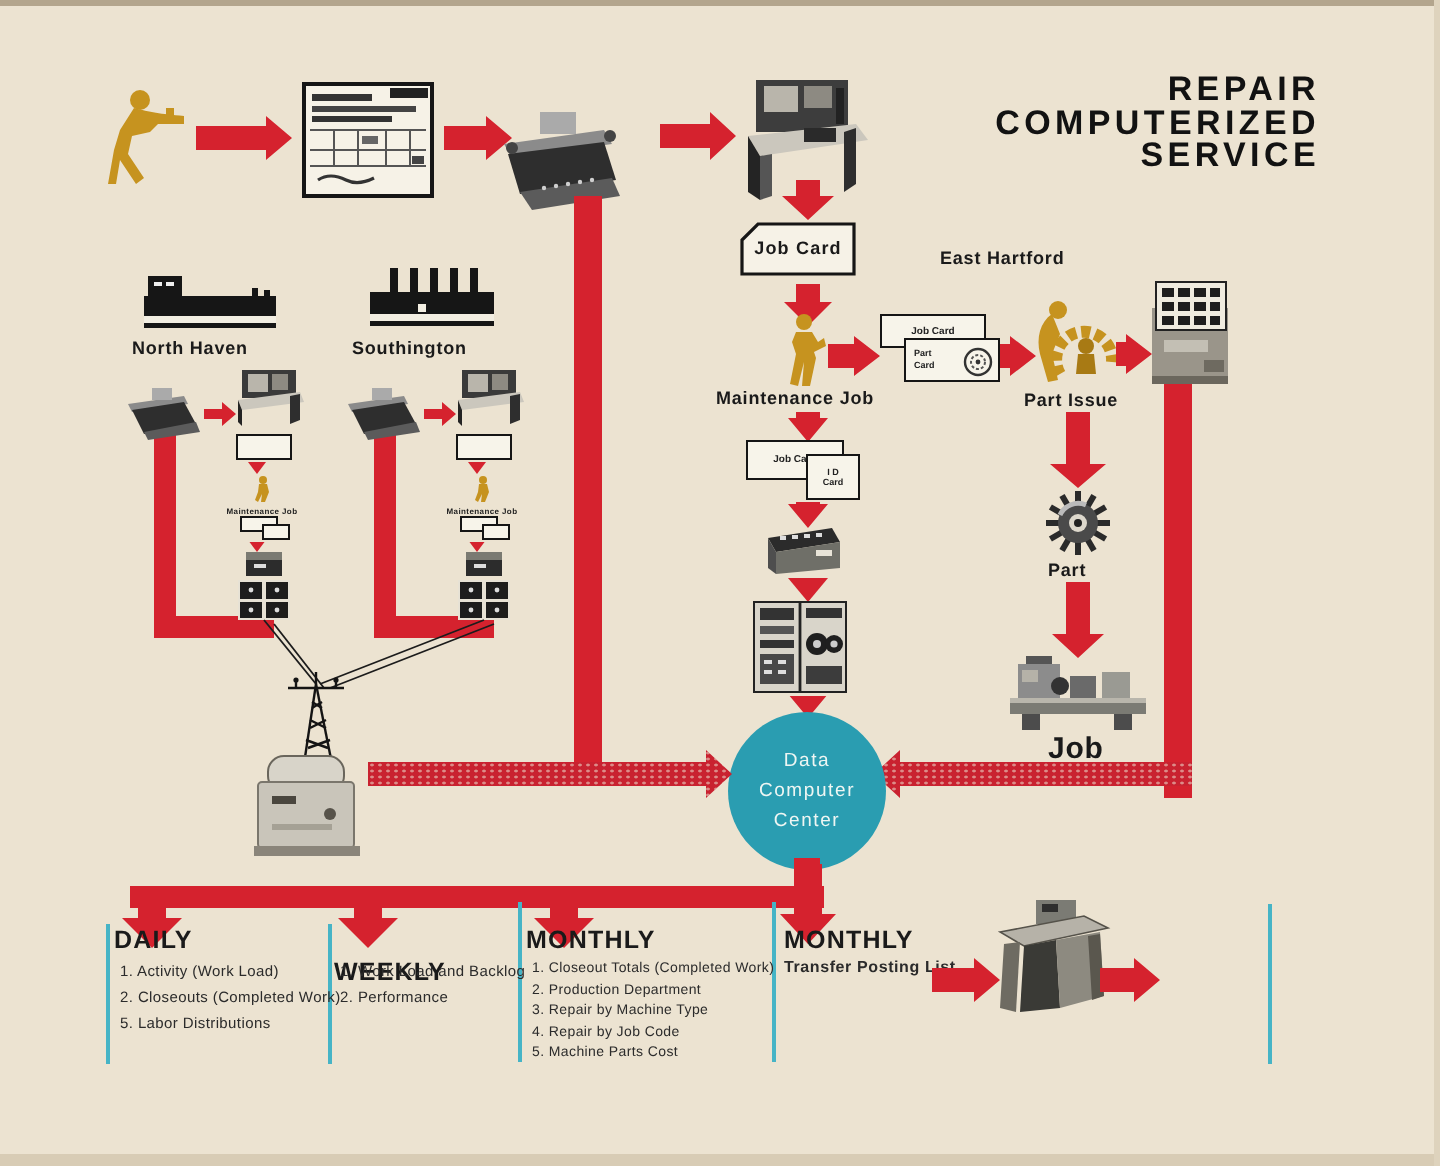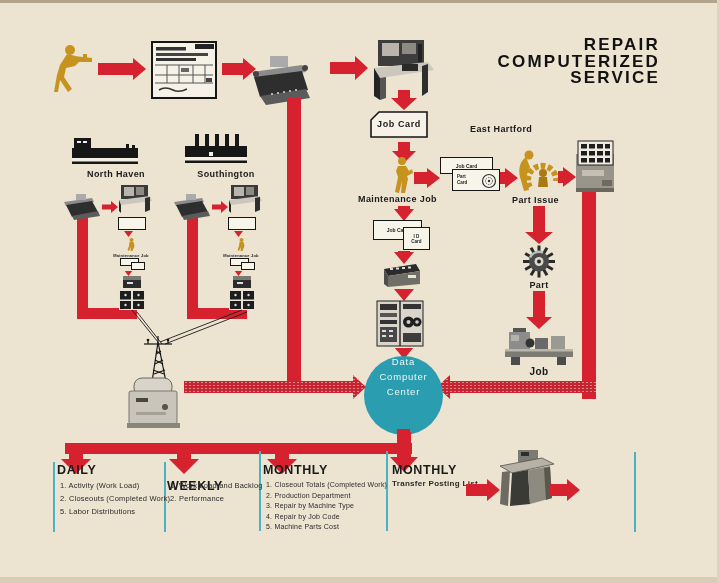--- a/index.html
+++ b/index.html
@@ -18,29 +18,29 @@
   .arr-d{clip-path:polygon(calc(50% - 6px) 0,calc(50% + 6px) 0,calc(50% + 6px) calc(100% - 12px),100% calc(100% - 12px),50% 100%,0 calc(100% - 12px),calc(50% - 6px) calc(100% - 12px));}
   .arr-d-big{clip-path:polygon(calc(50% - 7px) 0,calc(50% + 7px) 0,calc(50% + 7px) calc(100% - 15px),100% calc(100% - 15px),50% 100%,0 calc(100% - 15px),calc(50% - 7px) calc(100% - 15px));}
   .arr-d-sm{clip-path:polygon(calc(50% - 2px) 0,calc(50% + 2px) 0,calc(50% + 2px) calc(100% - 6px),100% calc(100% - 6px),50% 100%,0 calc(100% - 6px),calc(50% - 2px) calc(100% - 6px));}
   .arr-r-sm{clip-path:polygon(0 calc(50% - 2.5px),calc(100% - 7px) calc(50% - 2.5px),calc(100% - 7px) 0,100% 50%,calc(100% - 7px) 100%,calc(100% - 7px) calc(50% + 2.5px),0 calc(50% + 2.5px));}
   .line{position:absolute;background:#d5222e;}
   
   .title{left:420px;top:37px;width:240px;text-align:right;font-size:17px;font-weight:700;
          letter-spacing:2.2px;line-height:16.5px;color:#121212;}
   
   .lbl{position:absolute;font-weight:700;font-size:9px;letter-spacing:.4px;white-space:nowrap;}
-  .lbl-c{text-align:center;}
+  .lbl-c{}
   .tiny-lbl{position:absolute;font-weight:700;font-size:4px;letter-spacing:.2px;text-align:center;white-space:nowrap;color:#222;}
   
   .card{position:absolute;background:#f7f4ea;border:1.3px solid #151515;box-sizing:border-box;
         font-weight:700;color:#222;}
   .card .ctext{position:absolute;left:0;right:0;top:50%;transform:translateY(-50%);text-align:center;}
   
   .hub{position:absolute;left:364px;top:356px;width:79px;height:79px;border-radius:50%;
-       background:#2a9db1;display:flex;flex-direction:column;align-items:center;justify-content:flex-start;
+       background:#2a9db1;display:flex;flex-direction:column;align-items:center;justify-content:center;
        gap:4px;color:#eef6f3;font-size:9.5px;font-weight:400;letter-spacing:.8px;}
   .tealline{position:absolute;width:2px;background:#46b4c6;}
   
   .rep-title{position:absolute;font-size:12.5px;font-weight:700;letter-spacing:.6px;}
   .rep-items{position:absolute;font-size:7.5px;font-weight:400;color:#2b2b2b;letter-spacing:.2px;line-height:13px;white-space:nowrap;}
   .rep-items.dense{font-size:7px;line-height:10.5px;}
   .rep-sub{position:absolute;font-size:8px;font-weight:700;color:#2b2b2b;letter-spacing:.3px;}
   .hist{position:absolute;left:584px;top:462px;font-size:9px;font-weight:700;line-height:12.5px;letter-spacing:.3px;}
   svg{display:block;}
 </style>
@@ -230,21 +230,21 @@
       <rect x="10" y="9" width="8" height="6" fill="#b5b2a8"></rect>
       <circle cx="29" cy="17" r="4.5" fill="#333"></circle>
       <rect x="34" y="12" width="13" height="11" fill="#6a6a6a"></rect>
       <rect x="50" y="10" width="14" height="13" fill="#9a9a93"></rect>
       <rect x="4" y="23" width="68" height="8" fill="#7b7b74"></rect>
       <rect x="4" y="23" width="68" height="2.5" fill="#b9b6ac"></rect>
       <rect x="10" y="31" width="9" height="8" fill="#4c4c4c"></rect>
       <rect x="56" y="31" width="9" height="8" fill="#4c4c4c"></rect>
     </svg>
   </div>
-  <div class="lbl lbl-c" style="left:524px;top:366px;width:30px;font-size:10px">Job</div>
+  <div class="lbl lbl-c" style="left:524px;top:366px;width:30px;font-size:15px">Job</div>
 
   <div class="line tex" style="left:582px;top:192px;width:14px;height:207px"></div>
   <div class="arr arr-l tex" style="left:437px;top:375px;width:159px;height:24px"></div>
 
   <div class="arr arr-d" style="left:394px;top:206px;width:20px;height:15px"></div>
   <div class="abs" style="left:373px;top:220px;width:60px;height:32px">
     <div class="card" style="left:0;top:0;width:49px;height:20px">
       <div class="ctext" style="font-size:5px">Job Card</div>
     </div>
     <div class="card" style="left:30px;top:7px;width:27px;height:23px">

